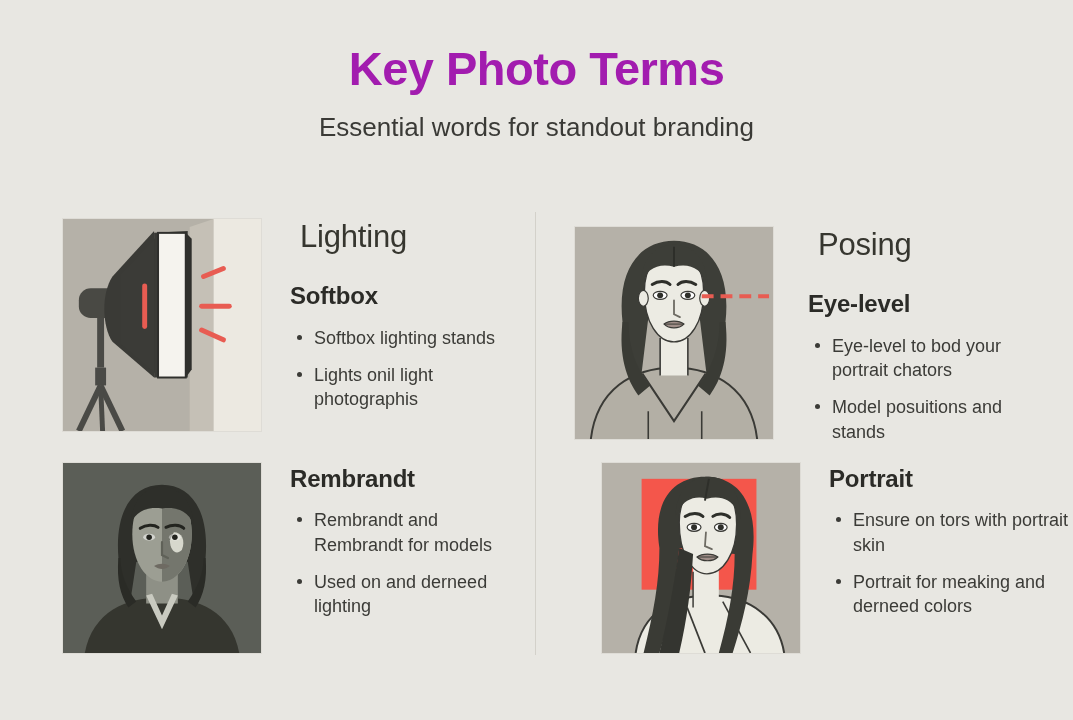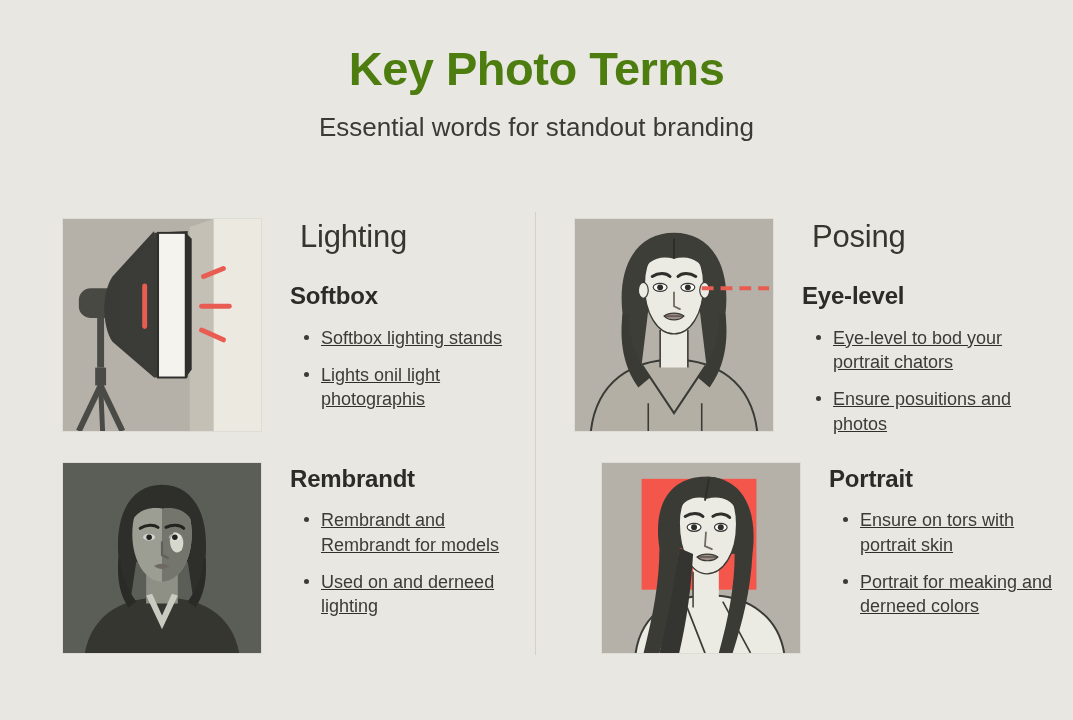--- a/index.html
+++ b/index.html
@@ -21,21 +21,21 @@
     position: absolute;
     left: 0;
     top: 44px;
     width: 1073px;
     text-align: center;
   }
   .title {
     font-size: 47px;
     font-weight: bold;
     letter-spacing: -0.5px;
-    color: #4d7c0f;
+    color: #a21caf;
     line-height: 1.05;
     margin: 0;
   }
   .subtitle {
     font-size: 26px;
     font-weight: normal;
     color: #3a3a36;
     margin: 20px 0 0 0;
     line-height: 1.1;
   }
@@ -51,21 +51,21 @@
   }
 
   
   .cell {
     position: absolute;
     display: flex;
     align-items: flex-start;
   }
   .cell-lighting  { left: 62px;  top: 218px; }
   .cell-rembrandt { left: 62px;  top: 462px; }
-  .cell-posing    { left: 574px; top: 218px; }
+  .cell-posing    { left: 574px; top: 226px; gap: 6px; }
   .cell-portrait  { left: 601px; top: 462px; }
 
   .thumb {
     width: 200px;
     height: 214px;
     flex: 0 0 200px;
     position: relative;
     overflow: hidden;
     background: #b5b1a8;
     border: 1px solid #dedcd6;
@@ -96,23 +96,22 @@
     color: #2b2b27;
     line-height: 1.1;
     margin: 0 0 16px 0;
     letter-spacing: -0.2px;
   }
   .cell-rembrandt .term-heading,
   .cell-portrait .term-heading { margin-top: 2px; }
 
   ul.bullets {
     list-style: none;
-    margin: 11px;
+    margin: 4px;
     padding: 0;
-    text-decoration: underline;
   }
   ul.bullets li {
     position: relative;
     padding-left: 20px;
     font-size: 18px;
     line-height: 1.35;
     color: #3b3b37;
     margin-bottom: 13px;
   }
   ul.bullets li:last-child { margin-bottom: 0; }
@@ -288,21 +287,21 @@
       <path d="M152 96 C156 130 148 154 136 170 L124 160 C138 144 146 122 146 96 Z" fill="#3a3b35"></path>
 
       <line x1="128" y1="70" x2="196" y2="70" stroke="#e85c52" stroke-width="4" stroke-dasharray="12 7" stroke-linecap="butt"></line>
     </svg>
   </div>
   <div class="textcol">
     <div class="cat-heading">Posing</div>
     <div class="term-heading">Eye-level</div>
     <ul class="bullets">
       <li>Eye-level to bod your portrait chators</li>
-      <li>Ensure posuitions and photos</li>
+      <li>Model posuitions and stands</li>
     </ul>
   </div>
 </div>
 
 <div class="cell cell-portrait">
   <div class="thumb">
     <svg class="portrait-svg" viewBox="0 0 200 192" preserveAspectRatio="none">
       <rect x="0" y="0" width="200" height="192" fill="#b5b1a8"></rect>
 
       <rect x="40" y="16" width="116" height="112" fill="#f4564b"></rect>

